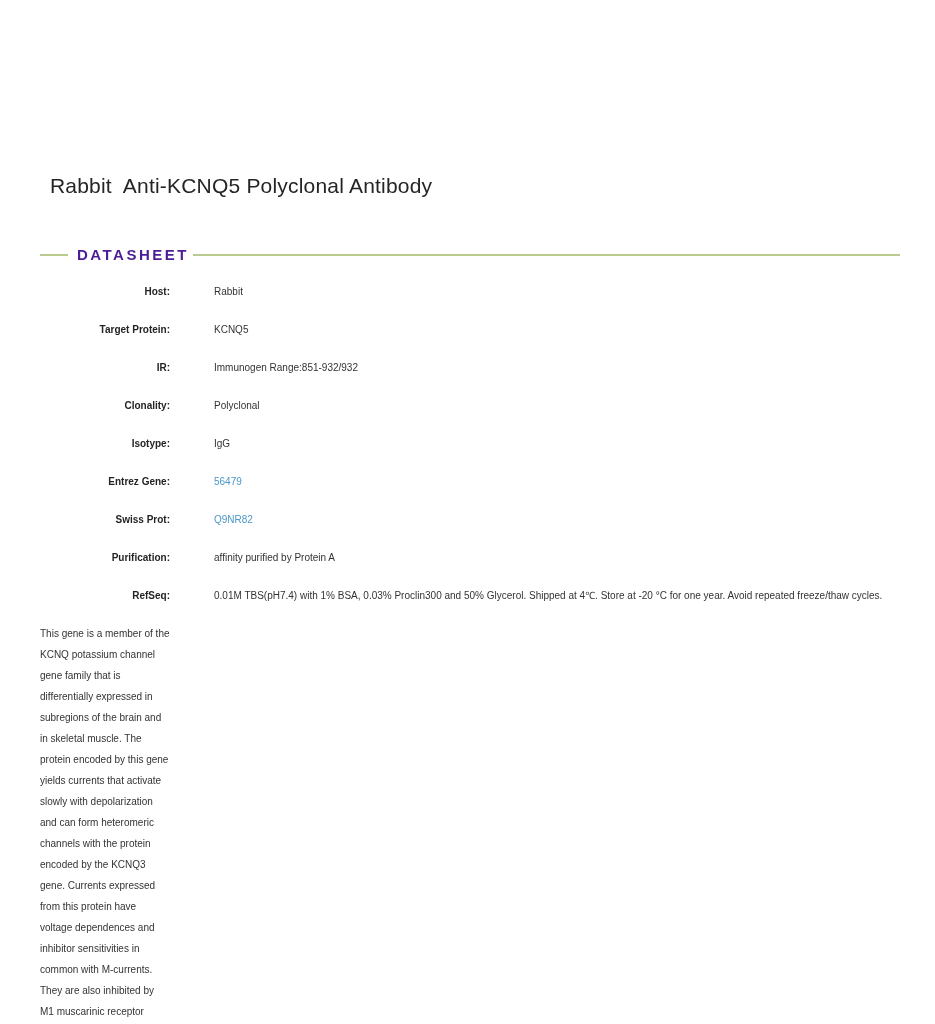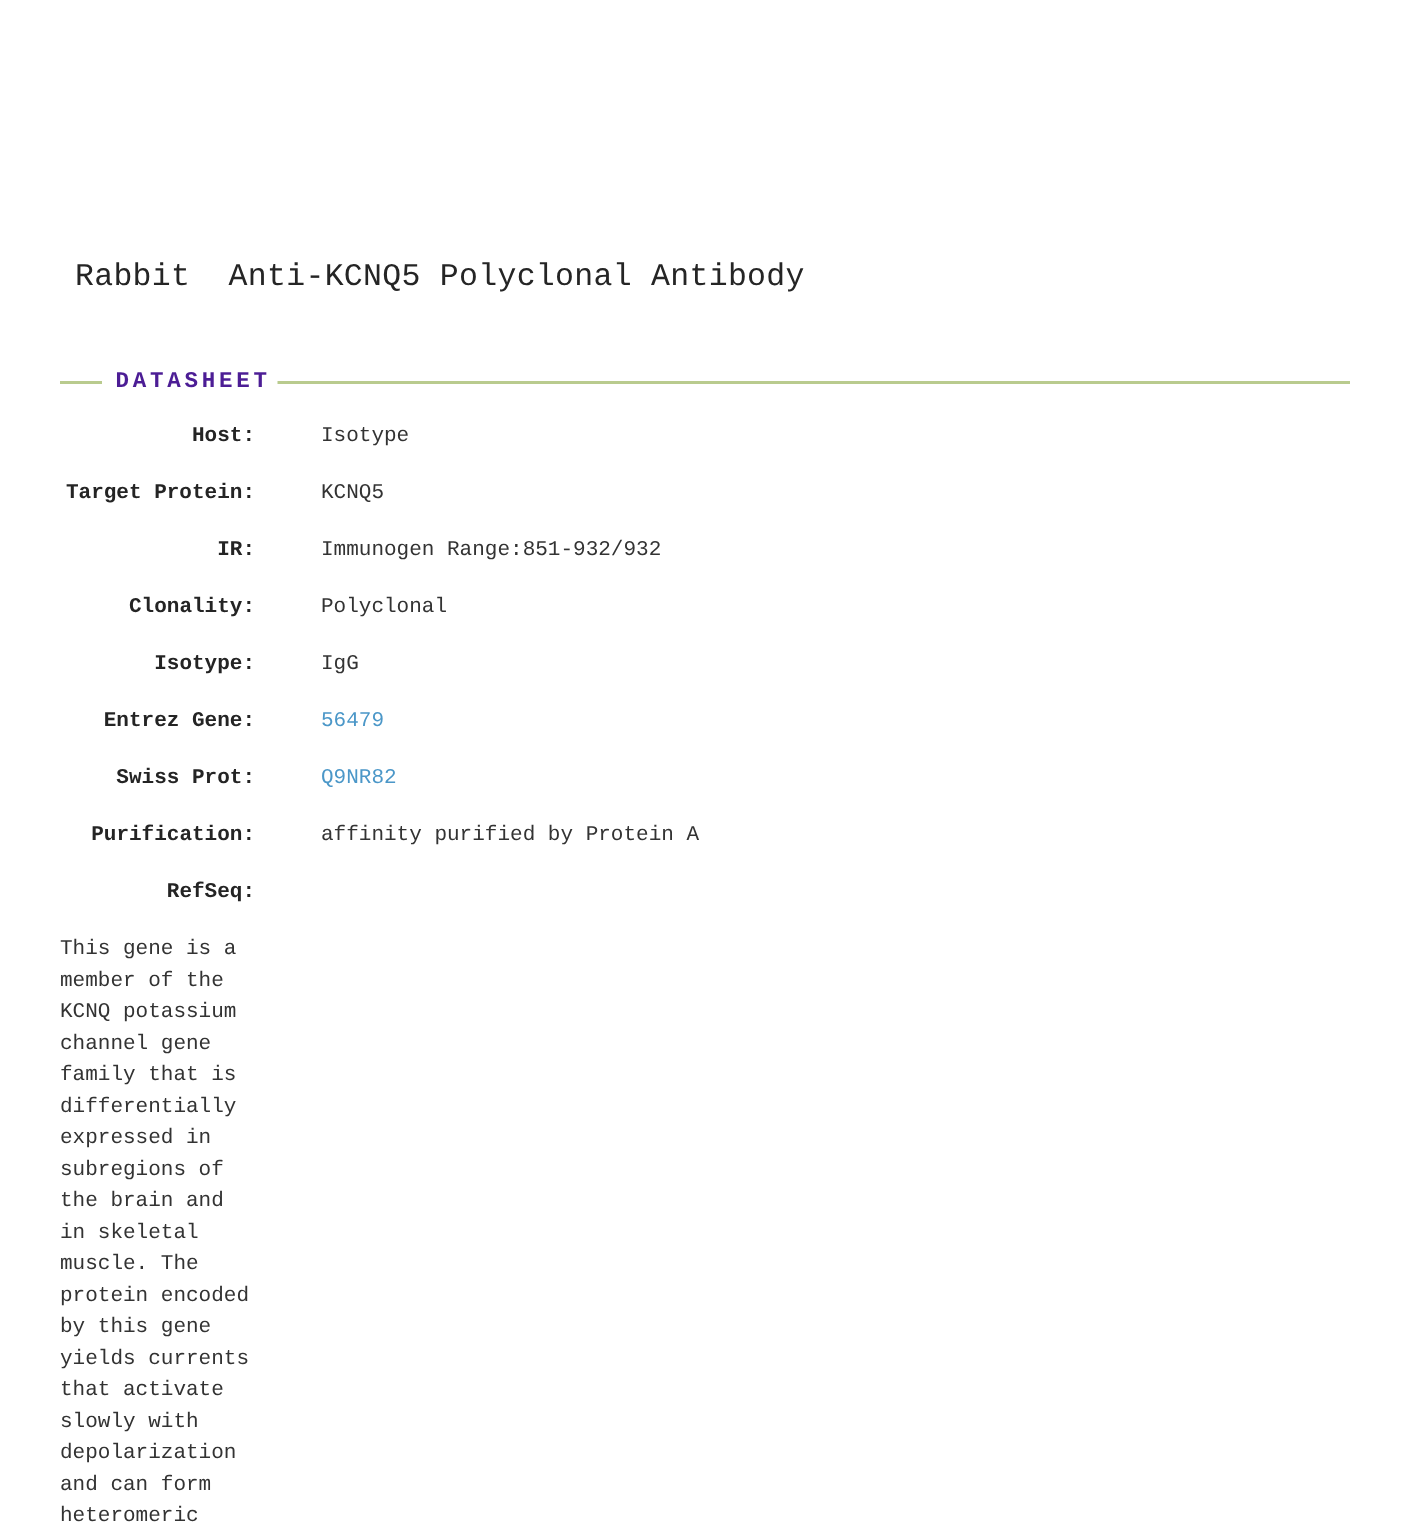--- a/index.html
+++ b/index.html
@@ -1,15 +1,15 @@
 <!DOCTYPE html>
 <html><head>
 <meta charset="utf-8">
 <style>
-  * { margin: 0; padding: 0; box-sizing: border-box; font-family: Liberation Mono, monospace; }
+  * { margin: 0; padding: 0; box-sizing: border-box; }
   html, body {
     background: #ffffff;
     font-family: "Liberation Sans", sans-serif;
   }
   .page {
     position: relative;
     width: 935px;
     height: 1024px;
     background: #ffffff;
     overflow: hidden;
@@ -56,21 +56,21 @@
     position: absolute;
     left: 40px;
     top: 281px;
     width: 860px;
   }
   .row {
     display: grid;
     grid-template-columns: 130px 700px;
     column-gap: 8px;
     margin-bottom: 17px;
-    font-size: 14px;
+    font-size: 10px;
     line-height: 21px;
     gap: 44px;
   }
   .label {
     text-align: right;
     font-weight: bold;
     color: #242424;
     white-space: nowrap;
   }
   .value {
@@ -89,21 +89,21 @@
 
   <div class="section-header">
     <span class="rule-left"></span>
     <span class="section-title">DATASHEET</span>
     <span class="rule-right"></span>
   </div>
 
   <div class="fields" id="fields">
       <div class="row">
         <div class="label">Host:</div>
-        <div class="value">Isotype</div>
+        <div class="value">Rabbit</div>
       </div>
       <div class="row">
         <div class="label">Target Protein:</div>
         <div class="value">KCNQ5</div>
       </div>
       <div class="row">
         <div class="label">IR:</div>
         <div class="value">Immunogen Range:851-932/932</div>
       </div>
       <div class="row">
@@ -121,18 +121,19 @@
       <div class="row">
         <div class="label">Swiss Prot:</div>
         <div class="value link">Q9NR82</div>
       </div>
       <div class="row">
         <div class="label">Purification:</div>
         <div class="value">affinity purified by Protein A</div>
       </div>
       <div class="row">
         <div class="label">RefSeq:</div>
+        <div class="value">0.01M TBS(pH7.4) with 1% BSA, 0.03% Proclin300 and 50% Glycerol. Shipped at 4℃. Store at -20 °C for one year. Avoid repeated freeze/thaw cycles.</div>
       </div>
       <div class="row">
         <div class="value">This gene is a member of the KCNQ potassium channel gene family that is differentially expressed in subregions of the brain and in skeletal muscle. The protein encoded by this gene yields currents that activate slowly with depolarization and can form heteromeric channels with the protein encoded by the KCNQ3 gene. Currents expressed from this protein have voltage dependences and inhibitor sensitivities in common with M-currents. They are also inhibited by M1 muscarinic receptor activation. Multiple transcript variants encoding different isoforms have been found for this gene. [provided by RefSeq, May 2009]</div>
       </div>
     </div>
 </div>
 
 </body></html>

